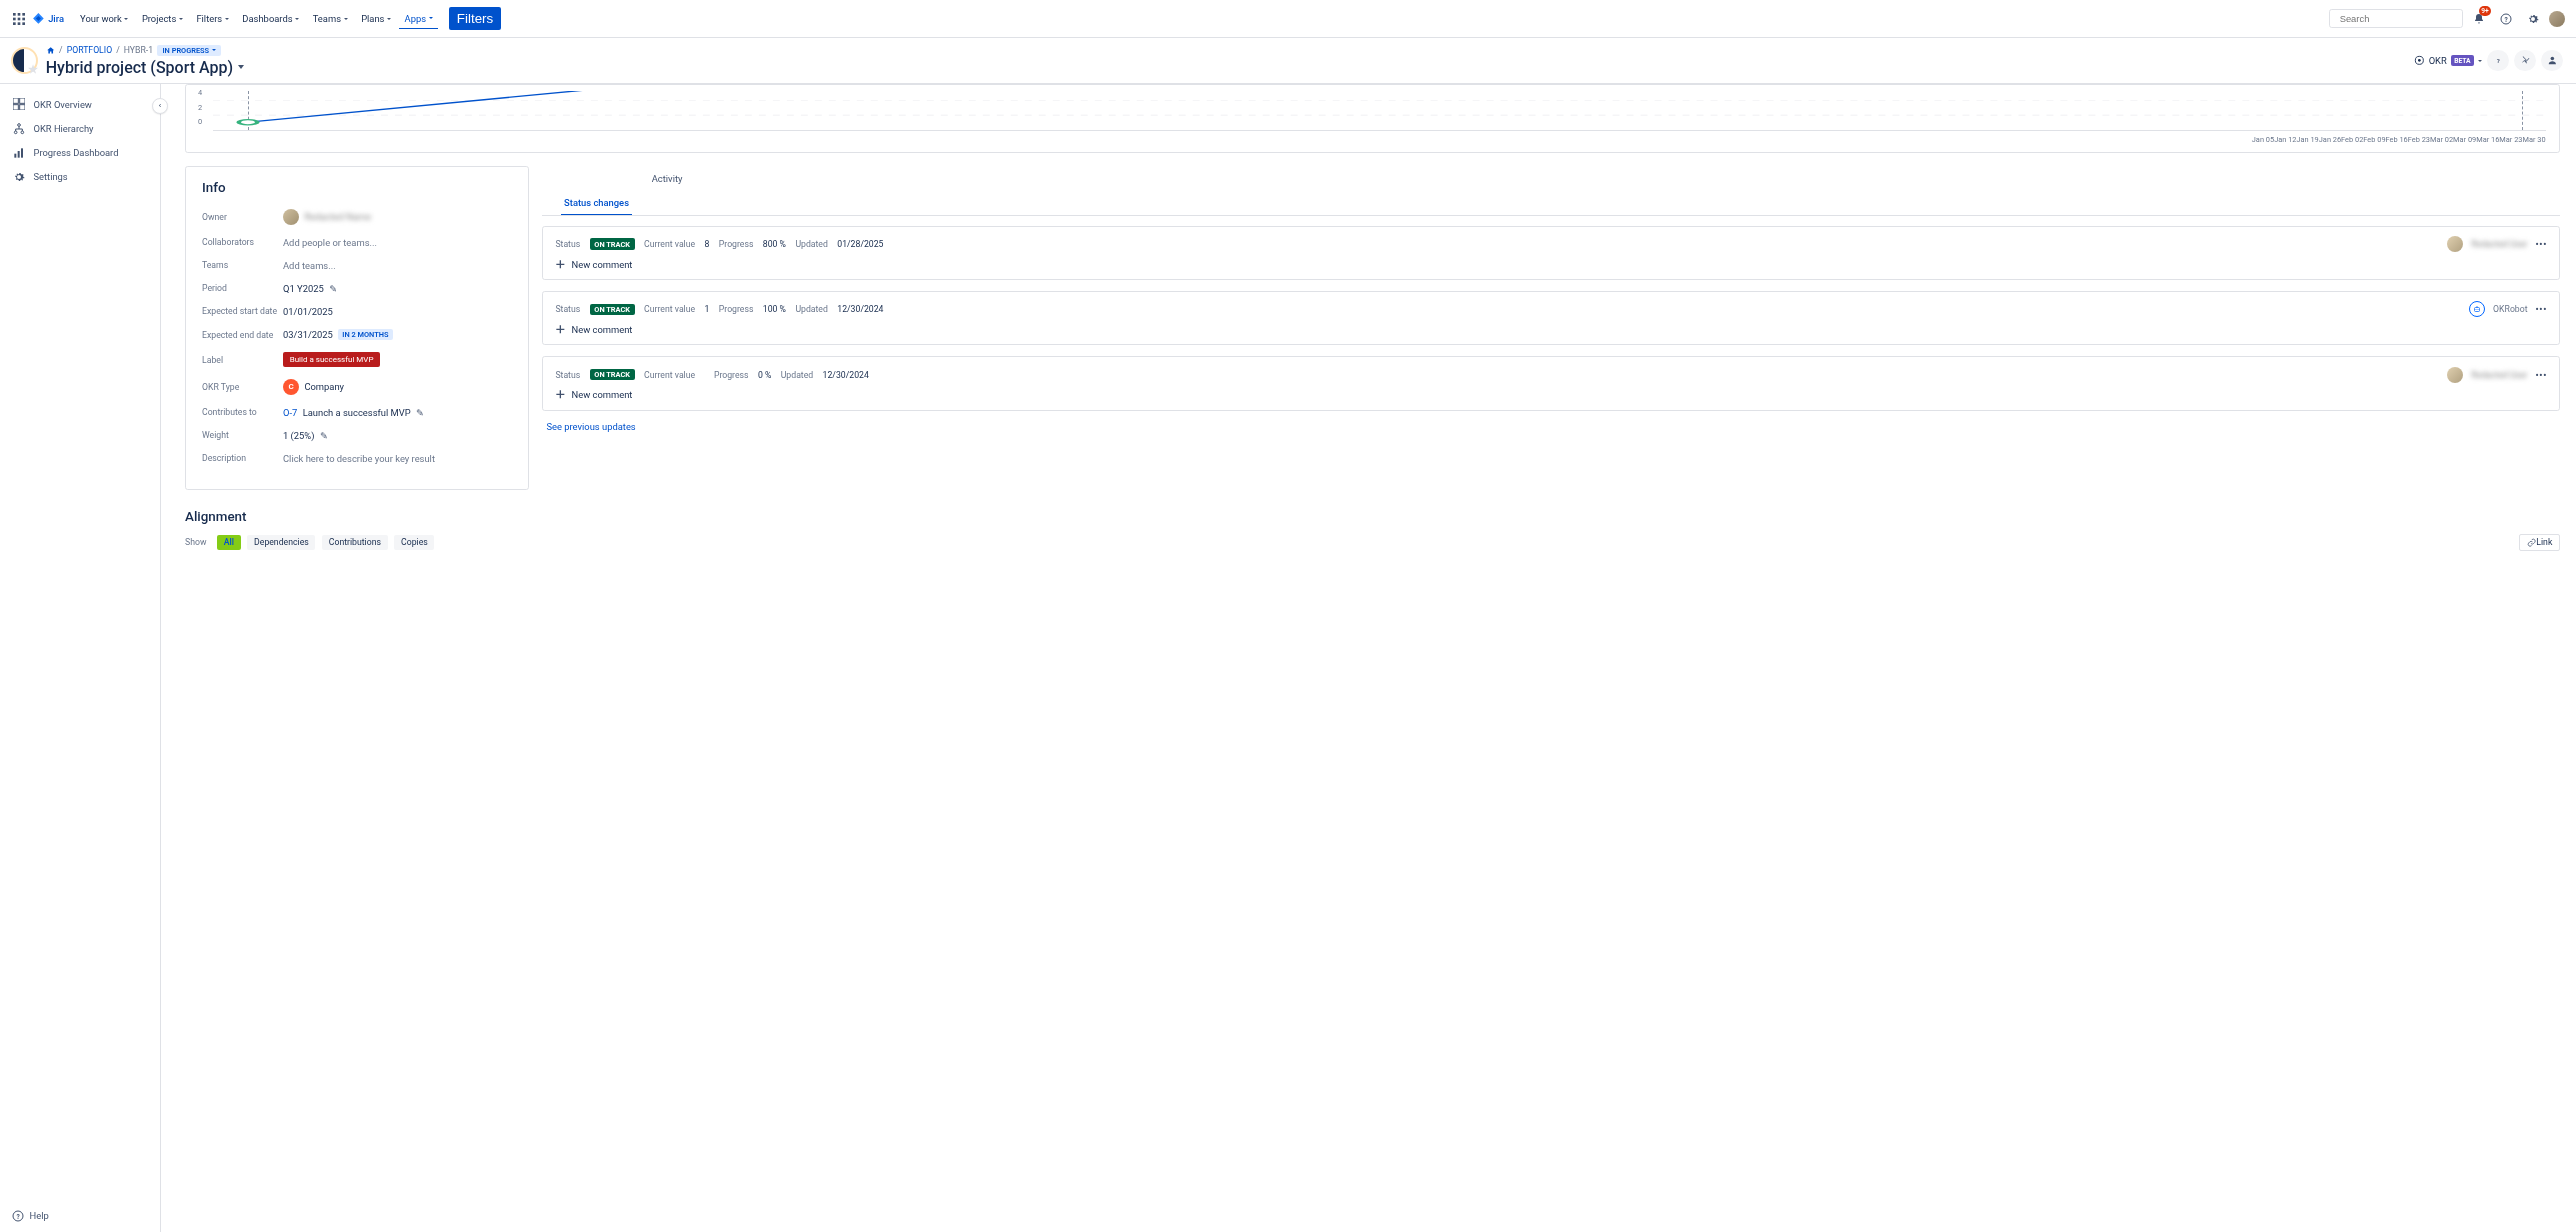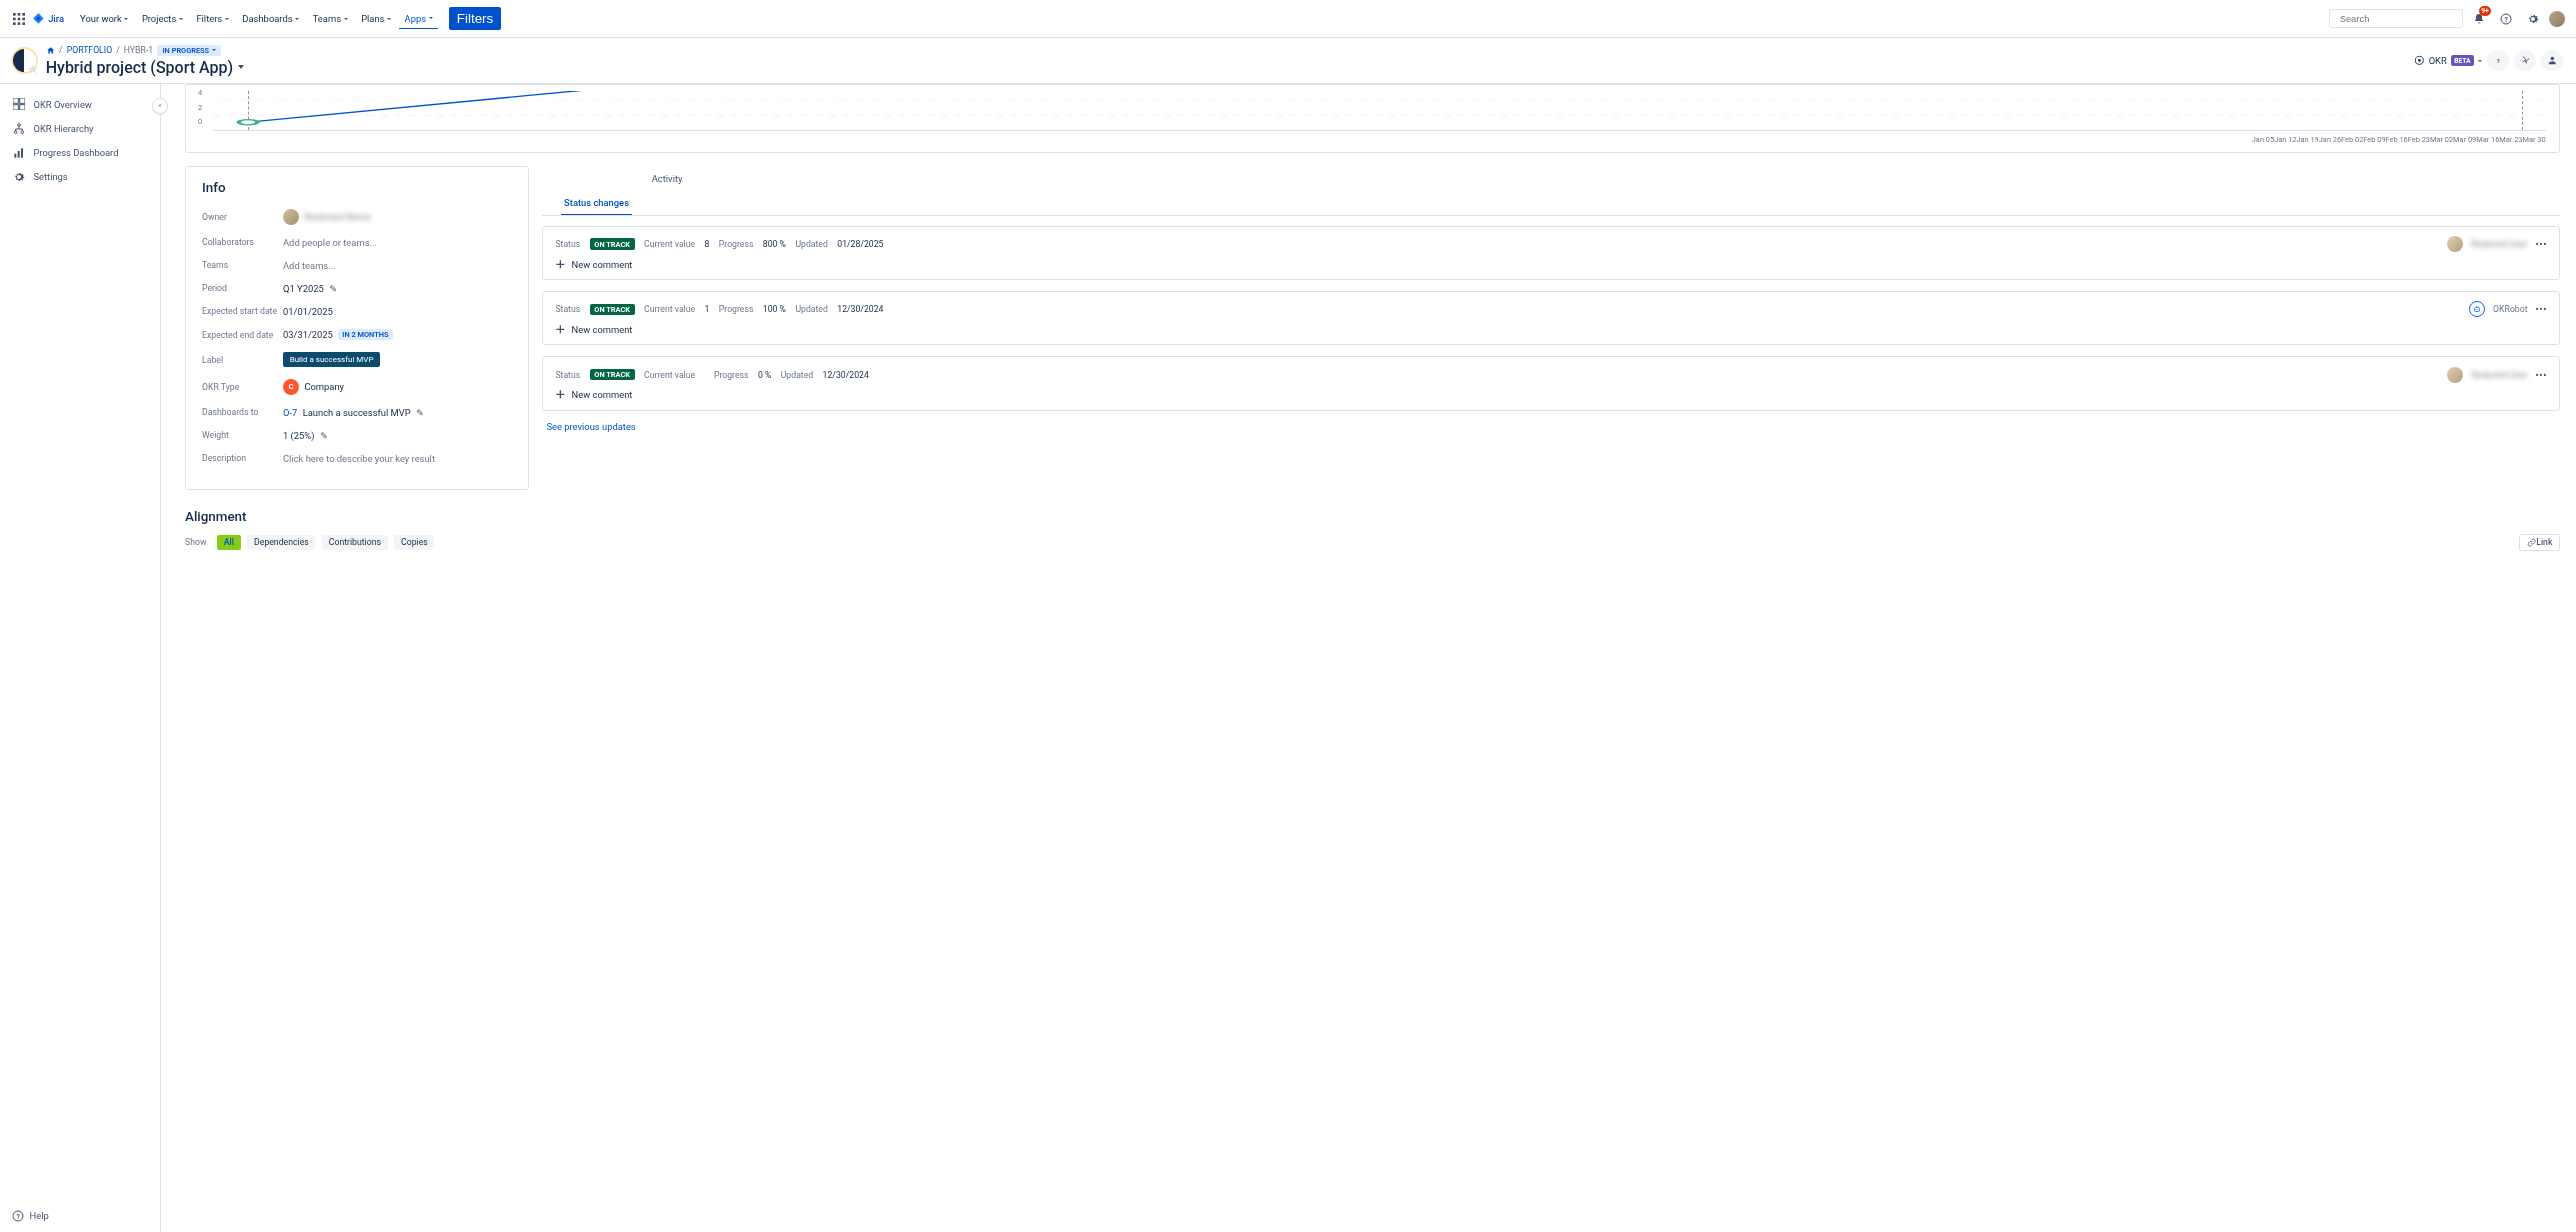--- a/index.html
+++ b/index.html
@@ -50,21 +50,21 @@
 
 .two-col { display:flex; gap:13.4px; align-items:flex-start; }
 .info-panel { width:344px; border:0.7px solid #DFE1E6; border-radius:2.7px; padding:13.4px 16px; }
 .info-panel h2 { font-size:13.4px; font-weight:500; margin-bottom:13.4px; }
 .info-row { display:flex; align-items:center; margin-bottom:12px; font-size:9.4px; }
 .info-label { width:81px; color:#6B778C; font-size:8.7px; }
 .info-value { flex:1; display:flex; align-items:center; gap:5.4px; }
 .placeholder-txt { color:#6B778C; }
 .edit-pencil { cursor:pointer; color:#42526E; }
 .pill-blue { background:#DEEBFF; color:#0052CC; font-size:7.4px; font-weight:600; padding:1.3px 4px; border-radius:2px; }
-.label-chip { background:#0c4a6e; color:#fff; font-size:8px; padding:2.7px 6.7px; border-radius:2px; }
+.label-chip { background:#b91c1c; color:#fff; font-size:8px; padding:2.7px 6.7px; border-radius:2px; }
 .okr-type-c { width:16px; height:16px; border-radius:50%; background:#FF5630; color:#fff; display:flex; align-items:center; justify-content:center; font-size:8px; font-weight:600; }
 .link-blue { color:#0052CC; }
 
 .updates-panel { flex:1; }
 .tabs { display:flex; gap:17.4px; border-bottom:0.7px solid #DFE1E6; margin-bottom:9.4px; padding-left:19px; }
 .tab { padding:6.7px 2.7px; cursor:pointer; color:#42526E; }
 .tab.active { color:#0052CC; border-bottom:1.3px solid #0052CC; font-weight:500;margin-top:24px; }
 .update-card { border:0.7px solid #DFE1E6; border-radius:2.7px; padding:9.4px 12px; margin-bottom:10.7px; }
 .update-meta { display:flex; align-items:center; gap:9.4px; font-size:8.7px; color:#6B778C; flex-wrap:wrap;justify-content:center; }
 .meta-val { color:#172B4D; }
@@ -352,21 +352,21 @@
             </div>
         </div>
         <div class="info-row">
           <div class="info-label">OKR Type</div>
           <div class="info-value">
             <span class="okr-type-c">C</span>
             <span>Company</span>
           </div>
         </div>
         <div class="info-row">
-          <div class="info-label">Dashboards to</div>
+          <div class="info-label">Contributes to</div>
           <div class="info-value">
             <span class="link-blue">O-7</span>
             <span>Launch a successful MVP</span>
             <span class="edit-pencil">✎</span>
           </div>
         </div>
         <div class="info-row">
           <div class="info-label">Weight</div>
           <div class="info-value">
             <span>1 (25%)</span>

